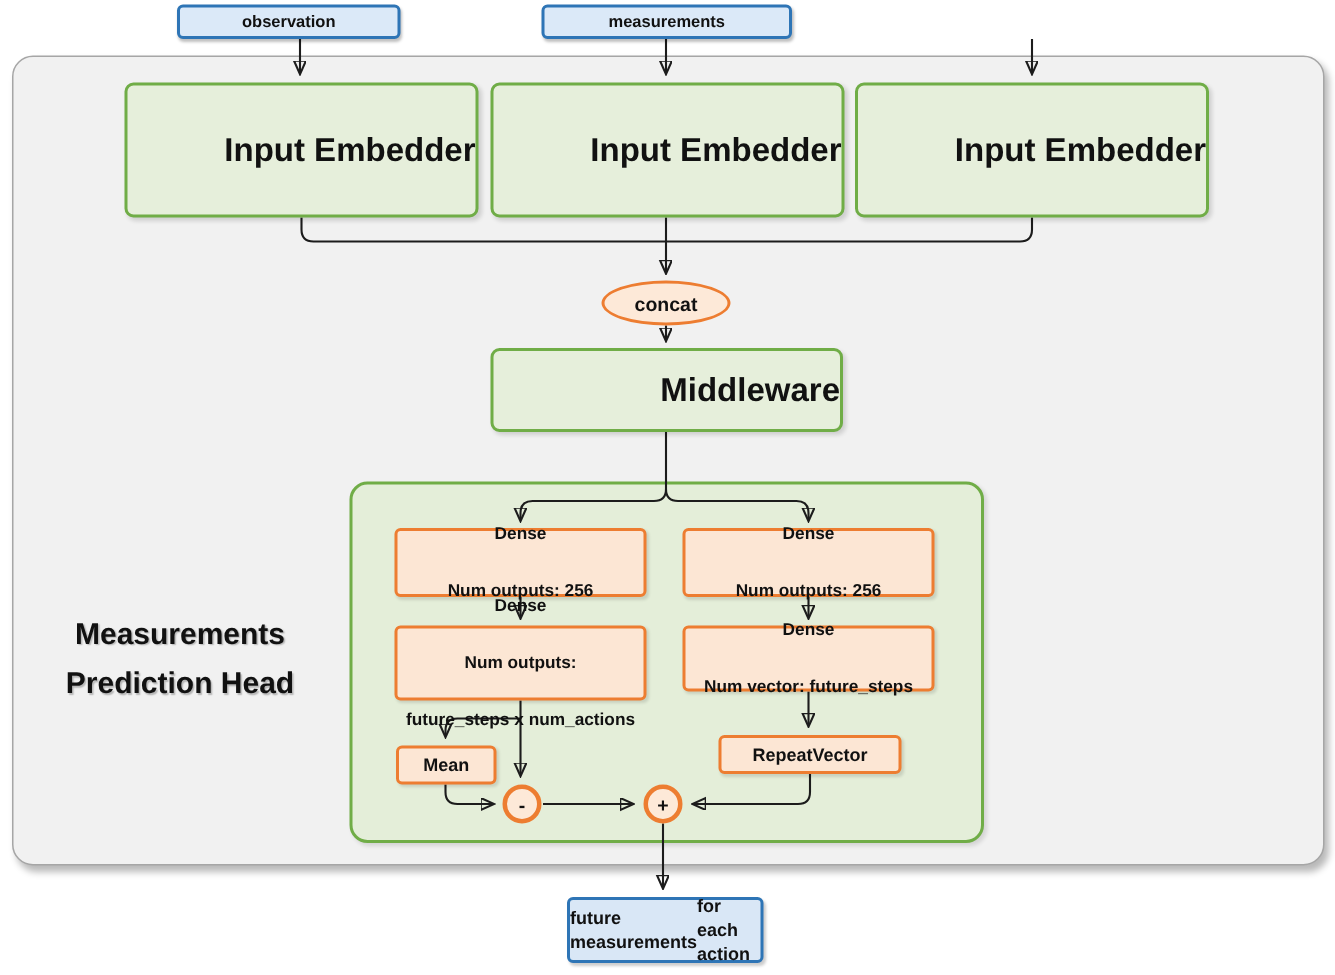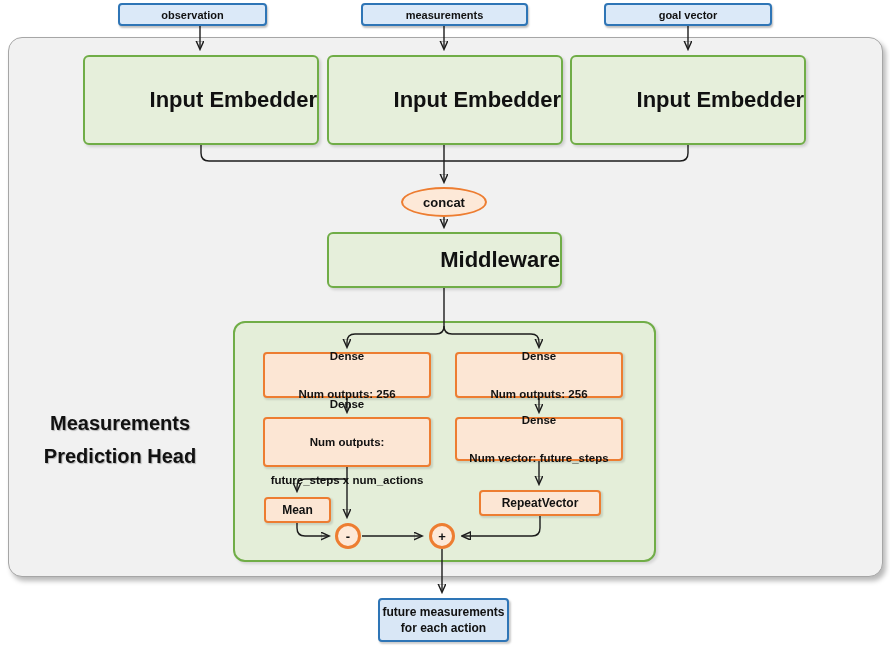--- a/index.html
+++ b/index.html
@@ -34,21 +34,21 @@
         display:flex;align-items:center;justify-content:center;
         font-size:13px;font-weight:bold;z-index:3;}
   .node{background:#fde9d8;border:3px solid #ed7d31;border-radius:50%;
         display:flex;align-items:center;justify-content:center;
         font-size:13px;font-weight:bold;z-index:3;}
   .headtitle{left:15px;top:407px;width:210px;text-align:center;
         font-size:20px;font-weight:bold;line-height:33px;z-index:3;
         text-shadow:1px 1px 1px rgba(0,0,0,.25);}
   .outbox{left:378px;top:598px;width:131px;height:44px;background:#d9e7f6;
         border:2.5px solid #2e75b6;border-radius:4px;z-index:3;
-        display:flex;flex-direction:column;align-items:center;justify-content:center;
+        display:flex;align-items:center;justify-content:center;
         font-size:12px;font-weight:bold;line-height:16px;
         box-shadow:1.5px 2px 2px rgba(0,0,0,.2);}
   svg.wires{position:absolute;left:0;top:0;width:890px;height:650px;z-index:2;}
   svg.wires path{fill:none;stroke:#1c1c1c;stroke-width:1.4px;}
 </style>
 </head>
 <body>
 
 <div class="stage">
 
@@ -81,23 +81,20 @@
     <path d="M539,461 V483" marker-end="url(#ah)"></path>
     <path d="M540,516 V528 Q540,536 532,536 H463" marker-end="url(#ah)"></path>
     <path d="M442,549 V591" marker-end="url(#ah)"></path>
   </svg>
 
   <div class="abs chip" style="left:118px;top:3px;width:149px;height:23px;">
     <span>observation</span>
   </div>
   <div class="abs chip" style="left:361px;top:3px;width:167px;height:23px;">
     <span>measurements</span>
-  </div>
-  <div class="abs chip" style="left:604px;top:3px;width:168px;height:23px;">
-    <span>goal vector</span>
   </div>
 
   <div class="abs greenbox embedder" style="left:83px;top:55px;width:236px;height:90px;">
     <span>Input Embedder</span>
   </div>
   <div class="abs greenbox embedder" style="left:327px;top:55px;width:236px;height:90px;">
     <span>Input Embedder</span>
   </div>
   <div class="abs greenbox embedder" style="left:570px;top:55px;width:236px;height:90px;">
     <span>Input Embedder</span>

